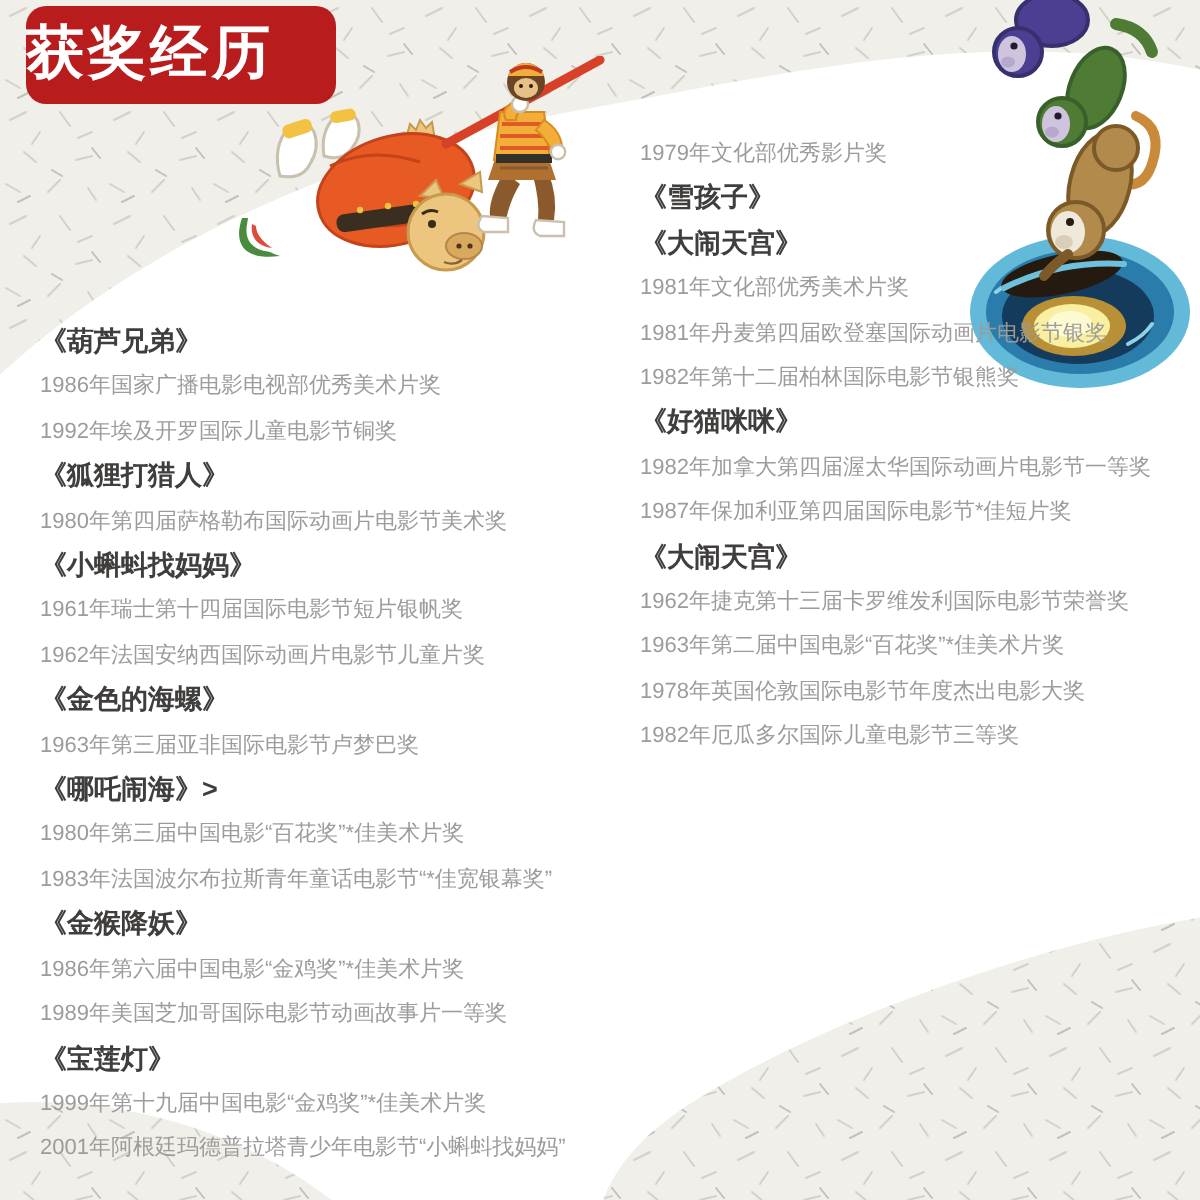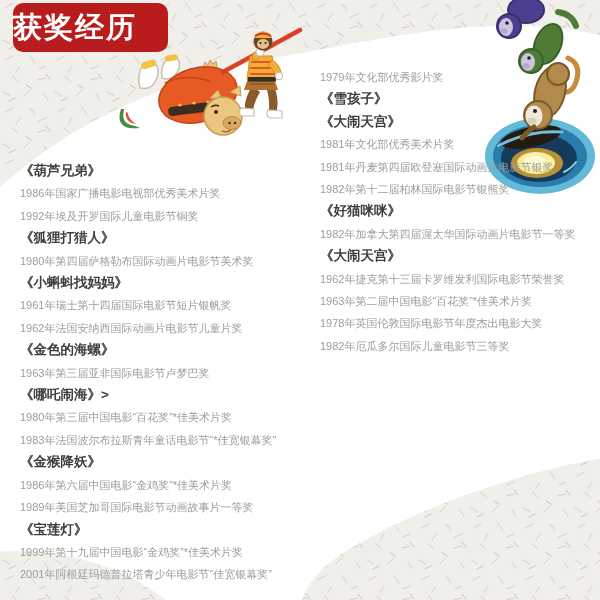--- a/index.html
+++ b/index.html
@@ -221,41 +221,42 @@
         <div class="award-line">1983年法国波尔布拉斯青年童话电影节“*佳宽银幕奖”</div>
       </div>
       <div class="film-block">
         <div class="film-title">《金猴降妖》</div>
         <div class="award-line">1986年第六届中国电影“金鸡奖”*佳美术片奖</div>
         <div class="award-line">1989年美国芝加哥国际电影节动画故事片一等奖</div>
       </div>
       <div class="film-block">
         <div class="film-title">《宝莲灯》</div>
         <div class="award-line">1999年第十九届中国电影“金鸡奖”*佳美术片奖</div>
-        <div class="award-line">2001年阿根廷玛德普拉塔青少年电影节“佳宽银幕奖”</div>
+        <div class="award-line">2001年阿根廷玛德普拉塔青少年电影节“小蝌蚪找妈妈”</div>
       </div>
     </div>
   <div id="col-right" class="col">
       <div class="film-block">
         <div class="award-line">1979年文化部优秀影片奖</div>
       </div>
       <div class="film-block">
         <div class="film-title">《雪孩子》</div>
       </div>
       <div class="film-block">
         <div class="film-title">《大闹天宫》</div>
         <div class="award-line">1981年文化部优秀美术片奖</div>
       </div>
       <div class="film-block">
         <div class="award-line">1981年丹麦第四届欧登塞国际动画片电影节银奖</div>
         <div class="award-line">1982年第十二届柏林国际电影节银熊奖</div>
       </div>
       <div class="film-block">
         <div class="film-title">《好猫咪咪》</div>
         <div class="award-line">1982年加拿大第四届渥太华国际动画片电影节一等奖</div>
+        <div class="award-line">1987年保加利亚第四届国际电影节*佳短片奖</div>
       </div>
       <div class="film-block">
         <div class="film-title">《大闹天宫》</div>
         <div class="award-line">1962年捷克第十三届卡罗维发利国际电影节荣誉奖</div>
         <div class="award-line">1963年第二届中国电影“百花奖”*佳美术片奖</div>
         <div class="award-line">1978年英国伦敦国际电影节年度杰出电影大奖</div>
         <div class="award-line">1982年厄瓜多尔国际儿童电影节三等奖</div>
       </div>
     </div>
 

